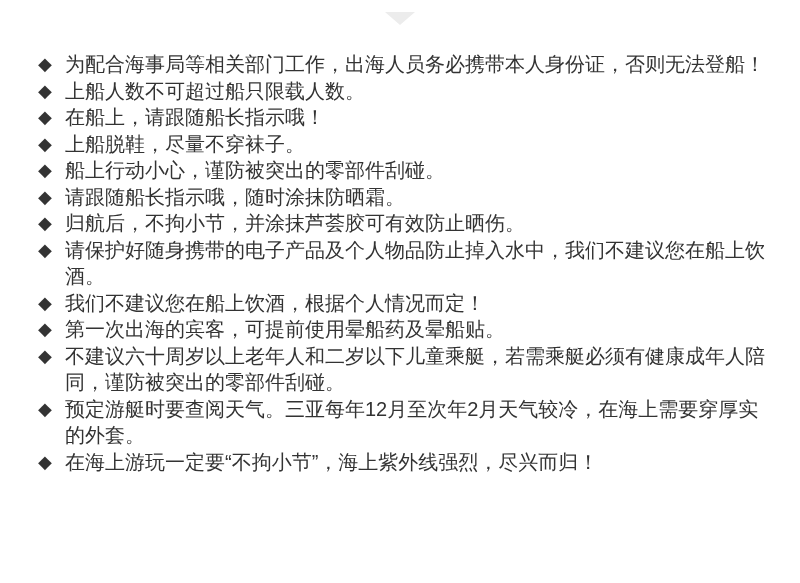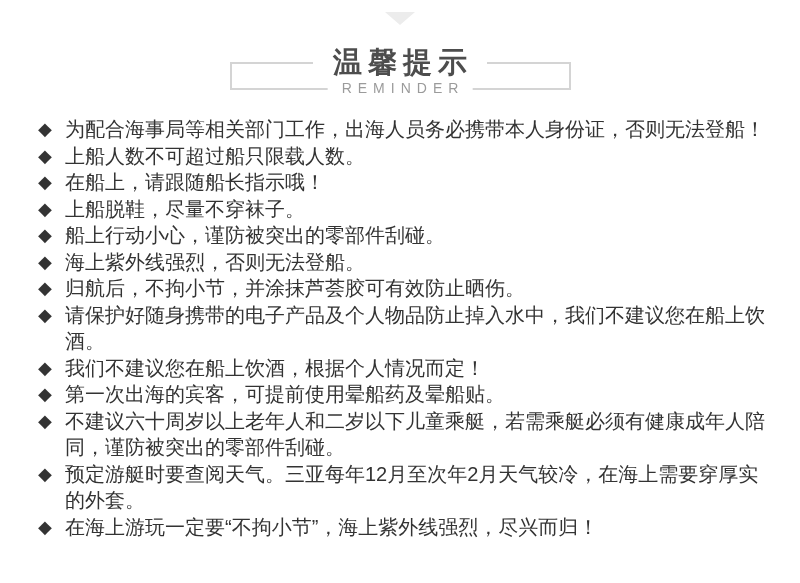--- a/index.html
+++ b/index.html
@@ -88,24 +88,20 @@
     line-height: 26.5px;
     color: var(--text-color);
     word-break: break-all;
   }
 </style>
 </head>
 <body>
 
 <div class="page">
   <div class="arrow"></div>
-  <div class="header-box">
-    <h1 class="title">温馨提示</h1>
-    <div class="subtitle">REMINDER</div>
-  </div>
   <ul class="tips">
       <li class="tip">
     <span class="bullet">◆</span>
     <span class="tip-text">为配合海事局等相关部门工作，出海人员务必携带本人身份证，否则无法登船！</span>
   </li>
       <li class="tip">
     <span class="bullet">◆</span>
     <span class="tip-text">上船人数不可超过船只限载人数。</span>
   </li>
       <li class="tip">
@@ -115,21 +111,21 @@
       <li class="tip">
     <span class="bullet">◆</span>
     <span class="tip-text">上船脱鞋，尽量不穿袜子。</span>
   </li>
       <li class="tip">
     <span class="bullet">◆</span>
     <span class="tip-text">船上行动小心，谨防被突出的零部件刮碰。</span>
   </li>
       <li class="tip">
     <span class="bullet">◆</span>
-    <span class="tip-text">海上紫外线强烈，否则无法登船。</span>
+    <span class="tip-text">请跟随船长指示哦，随时涂抹防晒霜。</span>
   </li>
       <li class="tip">
     <span class="bullet">◆</span>
     <span class="tip-text">归航后，不拘小节，并涂抹芦荟胶可有效防止晒伤。</span>
   </li>
       <li class="tip">
     <span class="bullet">◆</span>
     <span class="tip-text">请保护好随身携带的电子产品及个人物品防止掉入水中，我们不建议您在船上饮酒。</span>
   </li>
       <li class="tip">

